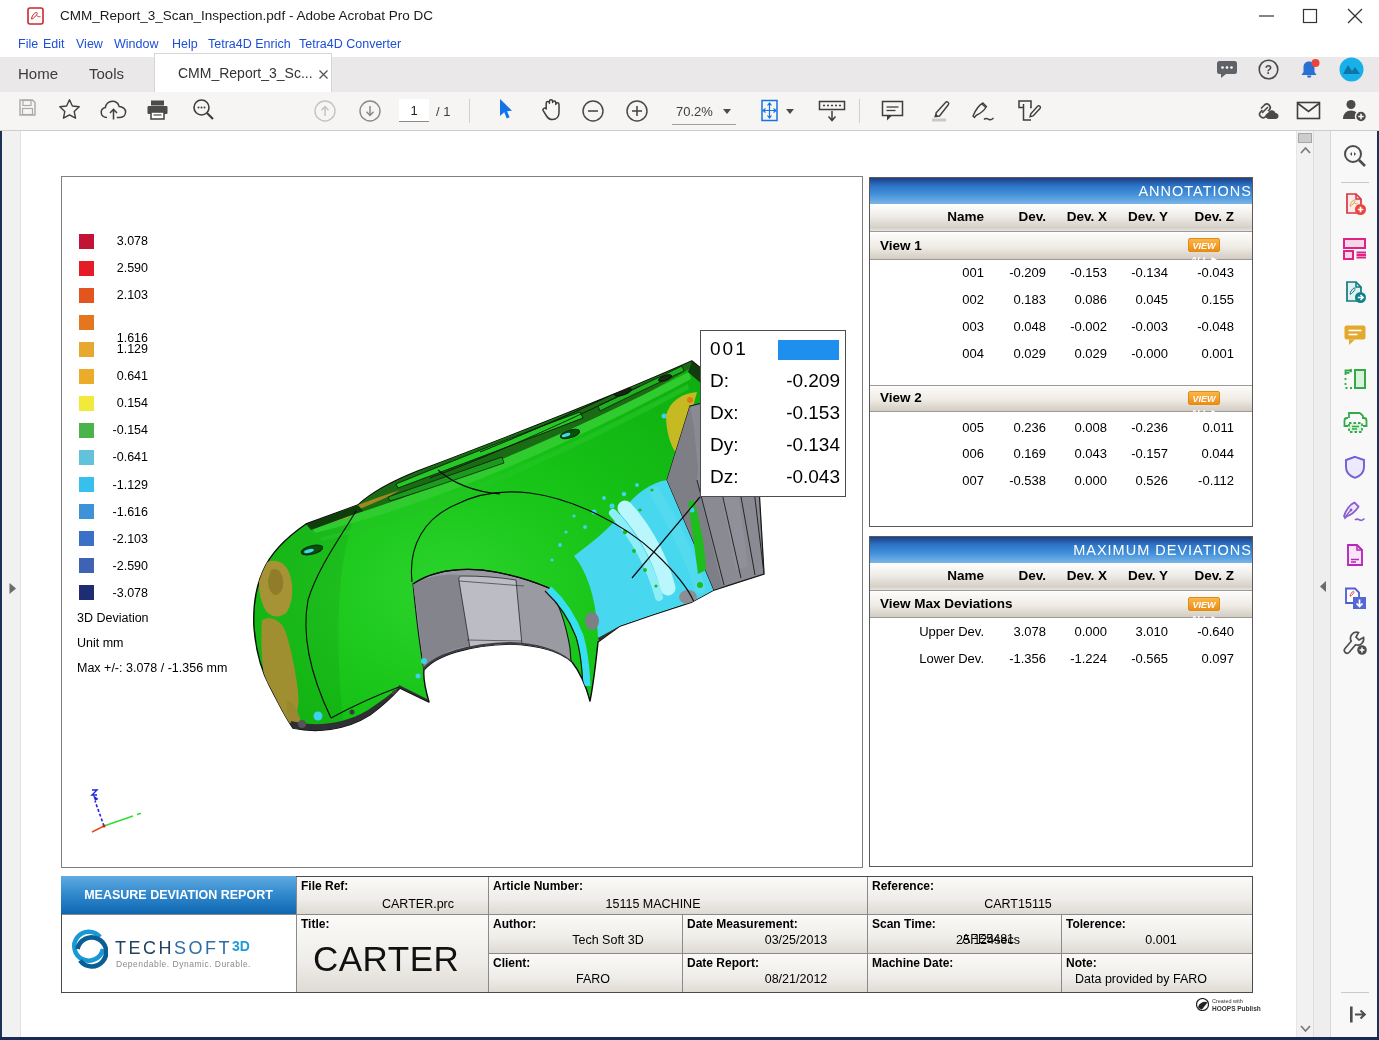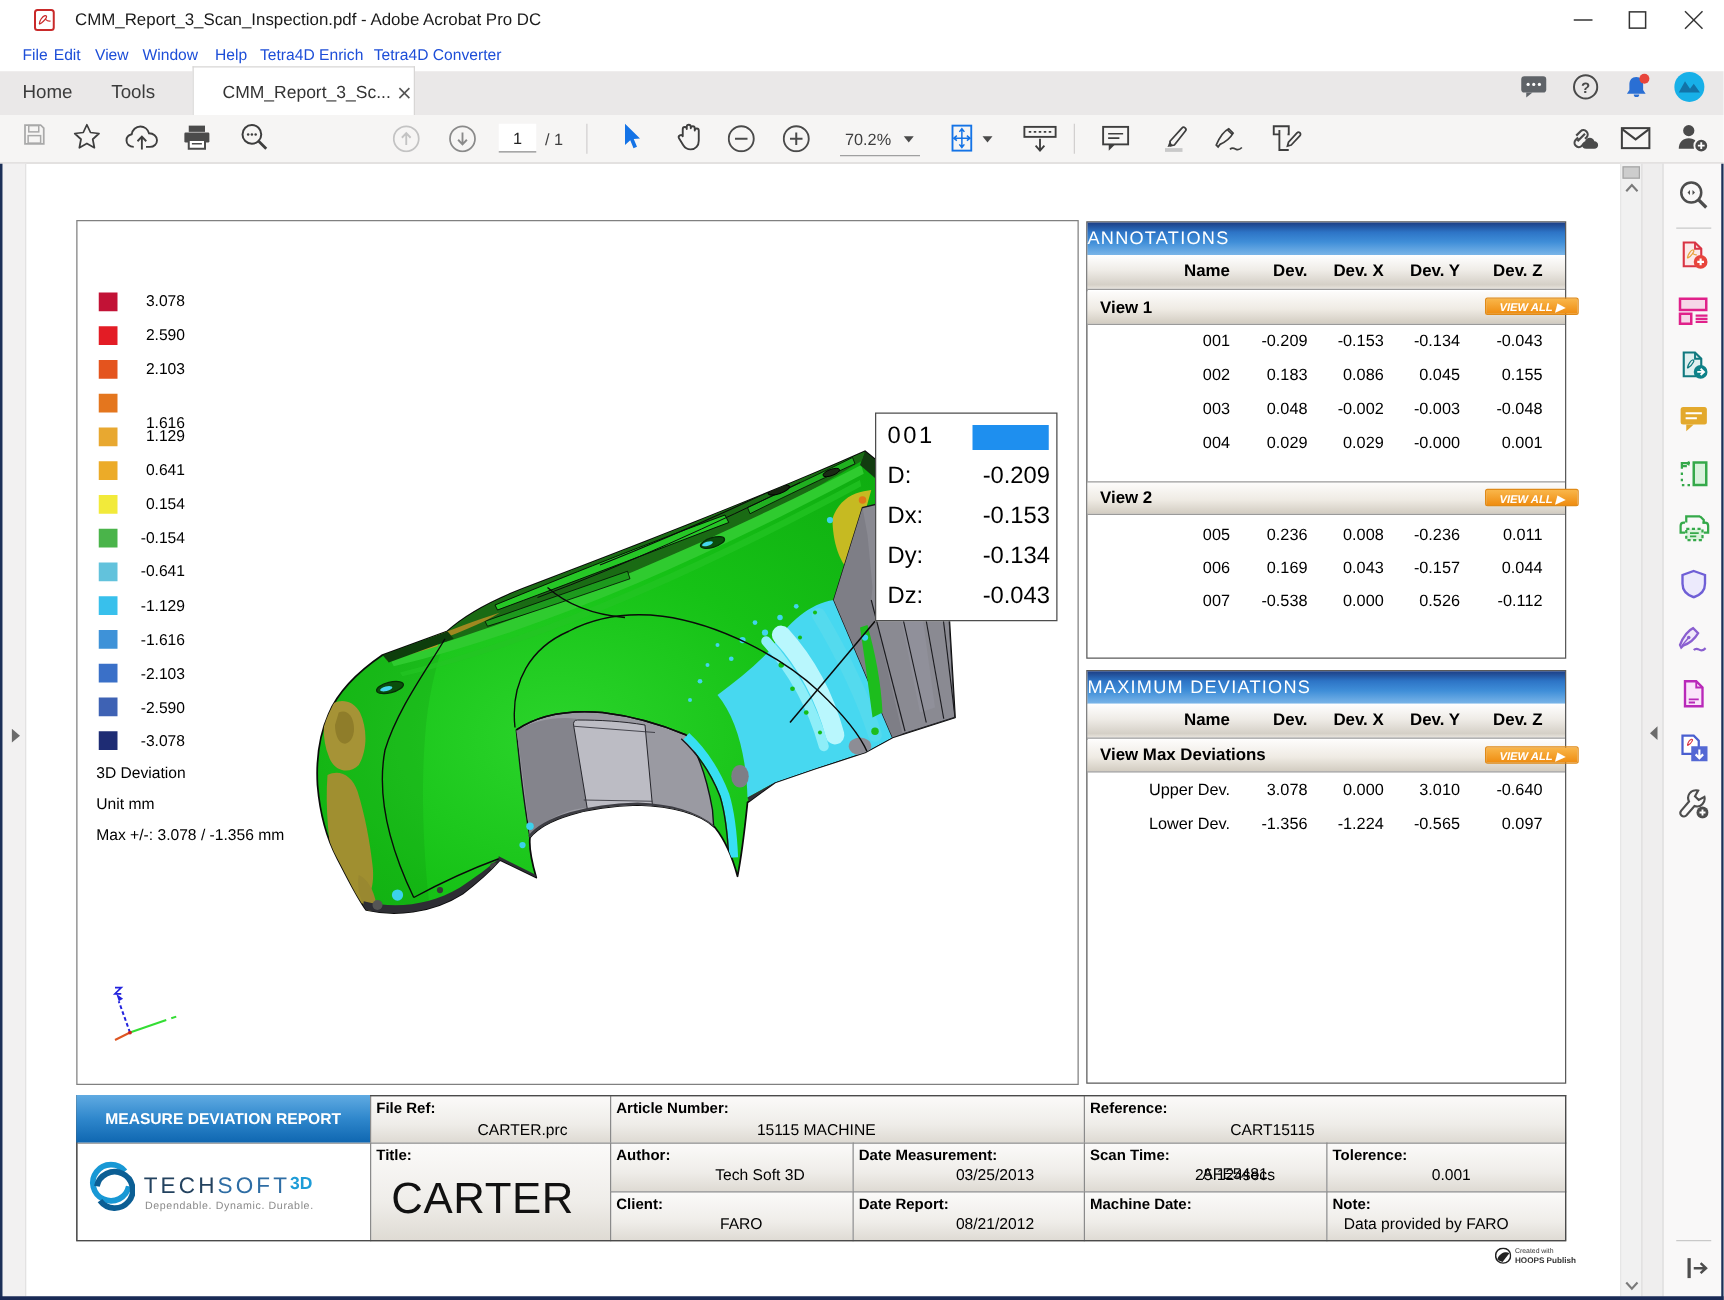--- a/index.html
+++ b/index.html
@@ -23,26 +23,26 @@
 #winborder-b { position:absolute; left:0; top:1037px; width:1379px; height:3px; background:#1a2a55; }
 #vscroll { position:absolute; left:1296px; top:131px; width:17px; height:906px; background:#f1f1f1; border-left:1px solid #e6e6e6; }
 #collapsestrip { position:absolute; left:1313px; top:131px; width:18px; height:906px; background:#efeeee; border-left:1px solid #dddcdc; border-right:1px solid #d8d7d7; }
 #iconrail { position:absolute; left:1331px; top:131px; width:46px; height:906px; background:#f9f8f8; }
 #viewbox3d { position:absolute; left:61px; top:176px; width:802px; height:692px; border:1px solid #808080; background:#fff; }
 .legsq { position:absolute; left:79px; width:15px; height:15px; }
 .leglab { position:absolute; width:60px; text-align:right; font-size:12.5px; color:#000; }
 .legtitle { position:absolute; left:77px; font-size:12.5px; color:#000; }
 #annbox { position:absolute; left:700px; top:330px; width:146px; height:167px; background:#fff; border:1px solid #4d4d4d; }
 .annrow { position:absolute; left:9px; font-size:19px; color:#000; width:130px; }
-.bluehdr { background:linear-gradient(180deg,#1d3f85 0%,#2d74c6 30%,#3f8ed8 60%,#7ab5e8 100%); color:#fff; text-align:left; font-size:14.5px; letter-spacing:1px; }
+.bluehdr { background:linear-gradient(180deg,#1d3f85 0%,#2d74c6 30%,#3f8ed8 60%,#7ab5e8 100%); color:#fff; text-align:right; font-size:14.5px; letter-spacing:1px; }
 .grayhdr { background:linear-gradient(180deg,#ffffff 0%,#efece7 45%,#d5d0c7 88%,#e8e4dd 100%); }
 .viewband { background:linear-gradient(180deg,#fdfcfb 0%,#efebe4 55%,#d2ccc1 100%); }
 .colhead { position:absolute; font-weight:bold; font-size:13.5px; color:#000; text-align:right; }
 .cellnum { position:absolute; font-size:13px; color:#000; text-align:right; }
-.viewall { position:absolute; width:75px; height:14px; background:linear-gradient(180deg,#f9b64a,#ef8d11); border:1px solid #e08a17; border-radius:2px; color:#fff; font-size:9px; font-weight:bold; font-style:italic; text-align:center; line-height:14px; }
+.viewall { position:absolute; width:32px; height:14px; background:linear-gradient(180deg,#f9b64a,#ef8d11); border:1px solid #e08a17; border-radius:2px; color:#fff; font-size:9px; font-weight:bold; font-style:italic; text-align:center; line-height:14px; }
 #anntable { position:absolute; left:869px; top:177px; width:384px; height:350px; border:1px solid #5a5a5a; background:#fff; }
 #maxtable { position:absolute; left:869px; top:536px; width:384px; height:331px; border:1px solid #5a5a5a; background:#fff; }
 #report { position:absolute; left:61px; top:876px; width:1192px; height:117px; border:1px solid #4a4a4a; }
 .rcell { position:absolute; border-left:1px solid #8a8a8a; border-top:1px solid #8a8a8a; background:linear-gradient(180deg,#fbfaf9 0%,#efede9 60%,#dedad3 100%); }
 .rlabel { position:absolute; font-weight:bold; font-size:12px; color:#000; }
 .rvalue { position:absolute; font-size:12.5px; color:#000; transform:translateX(-50%); white-space:nowrap; }
 #bluebox { position:absolute; left:61px; top:876px; width:235px; height:38px; background:linear-gradient(180deg,#60abe2 0%,#2f87cc 50%,#0f67b1 100%); color:#fff; font-weight:bold; font-size:12.5px; text-align:center; line-height:38px; }
 </style>
 </head>
 <body>

